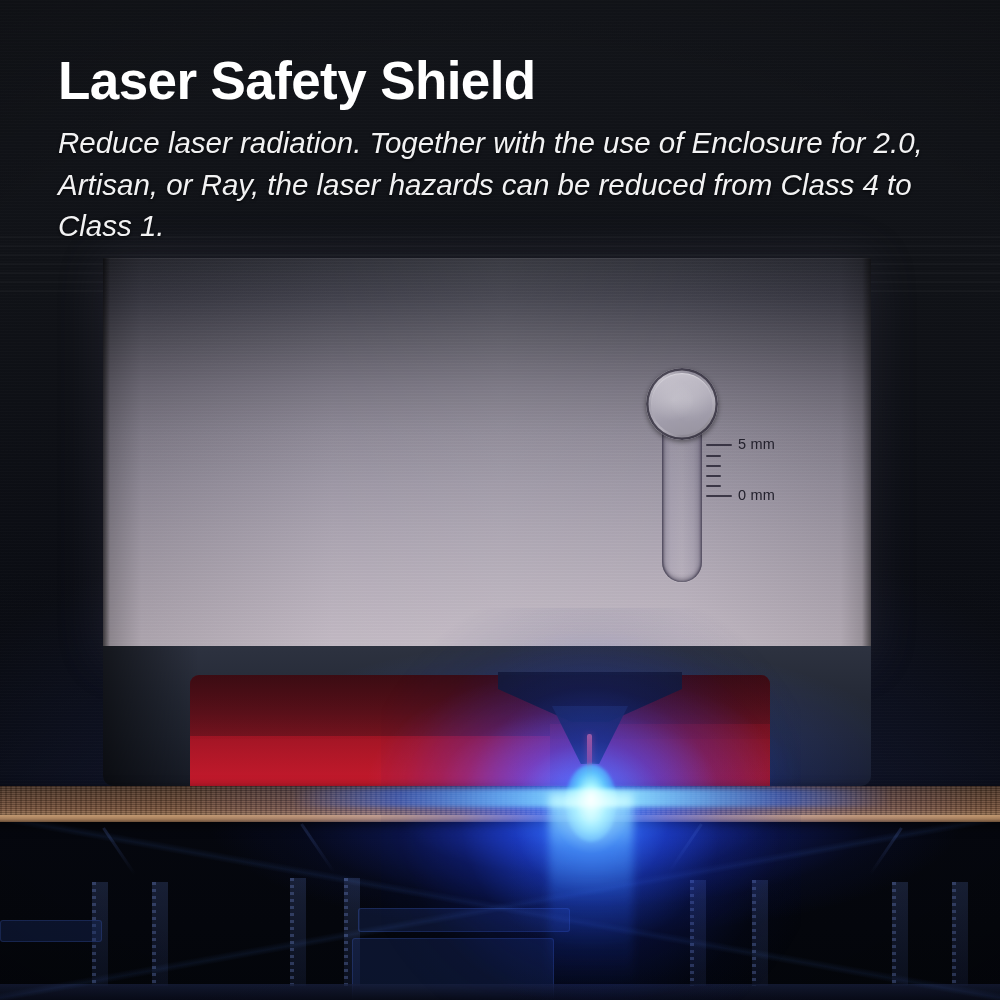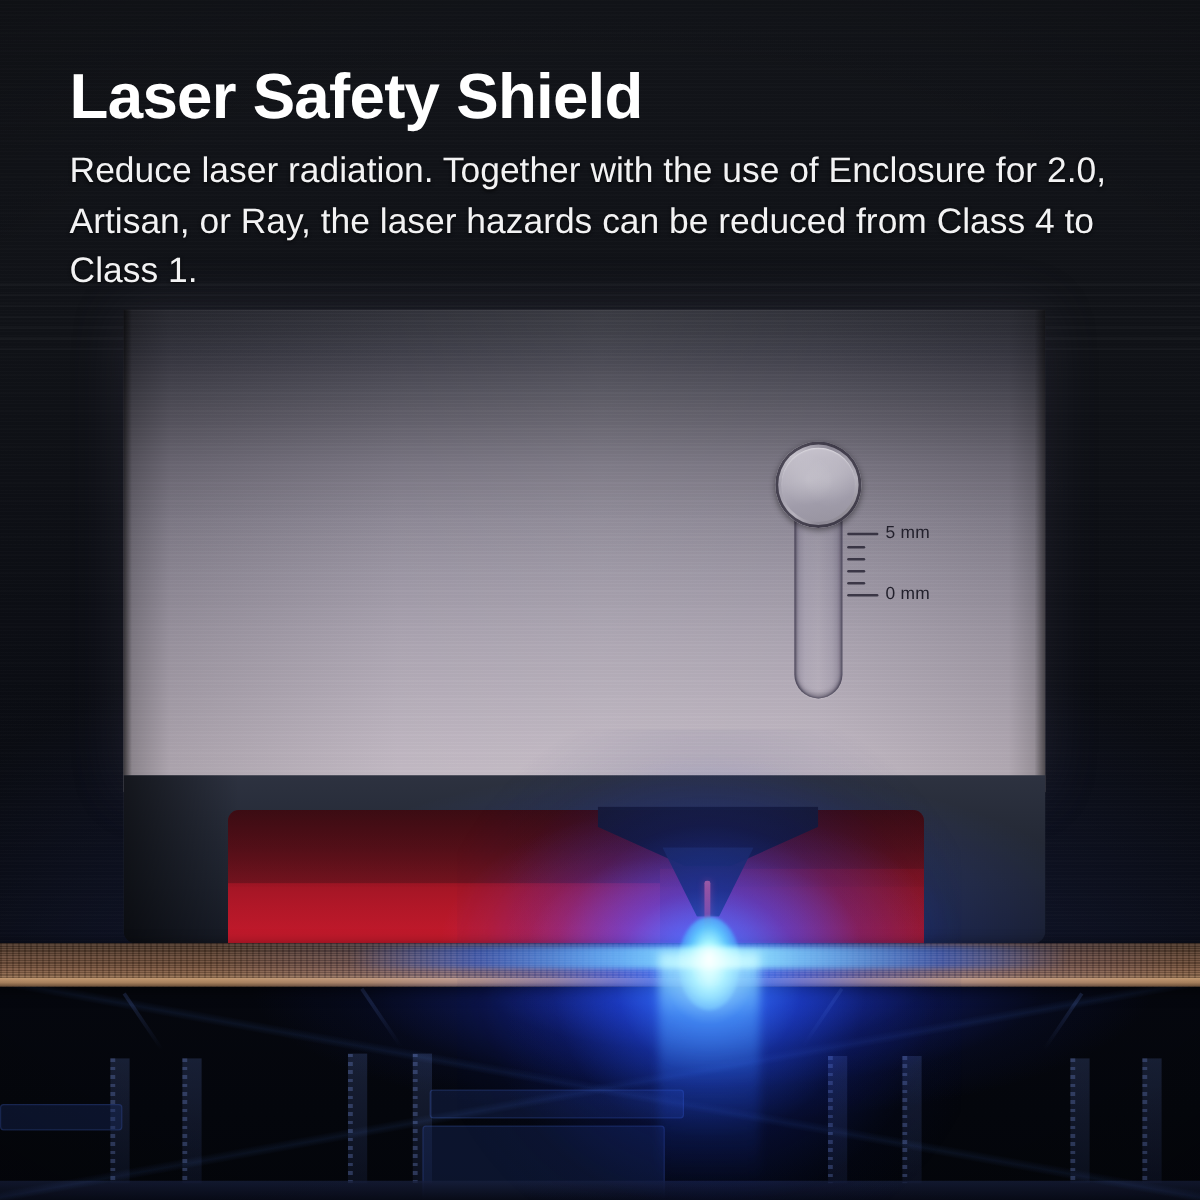--- a/index.html
+++ b/index.html
@@ -66,20 +66,21 @@
     line-height: 1.08;
   }
   .subtitle {
     margin: 13px 0 0 0;
     color: #f2f2f3;
     font-size: 29.5px;
     font-weight: 400;
     line-height: 1.41;
     max-width: 885px;
     text-shadow: 0 1px 3px rgba(0,0,0,0.75);
+    font-style: italic;
   }
 
   
   .table-slab {
     position: absolute;
     left: -10px; right: -10px;
     top: 786px;
     height: 36px;
     background:
       linear-gradient(180deg,

